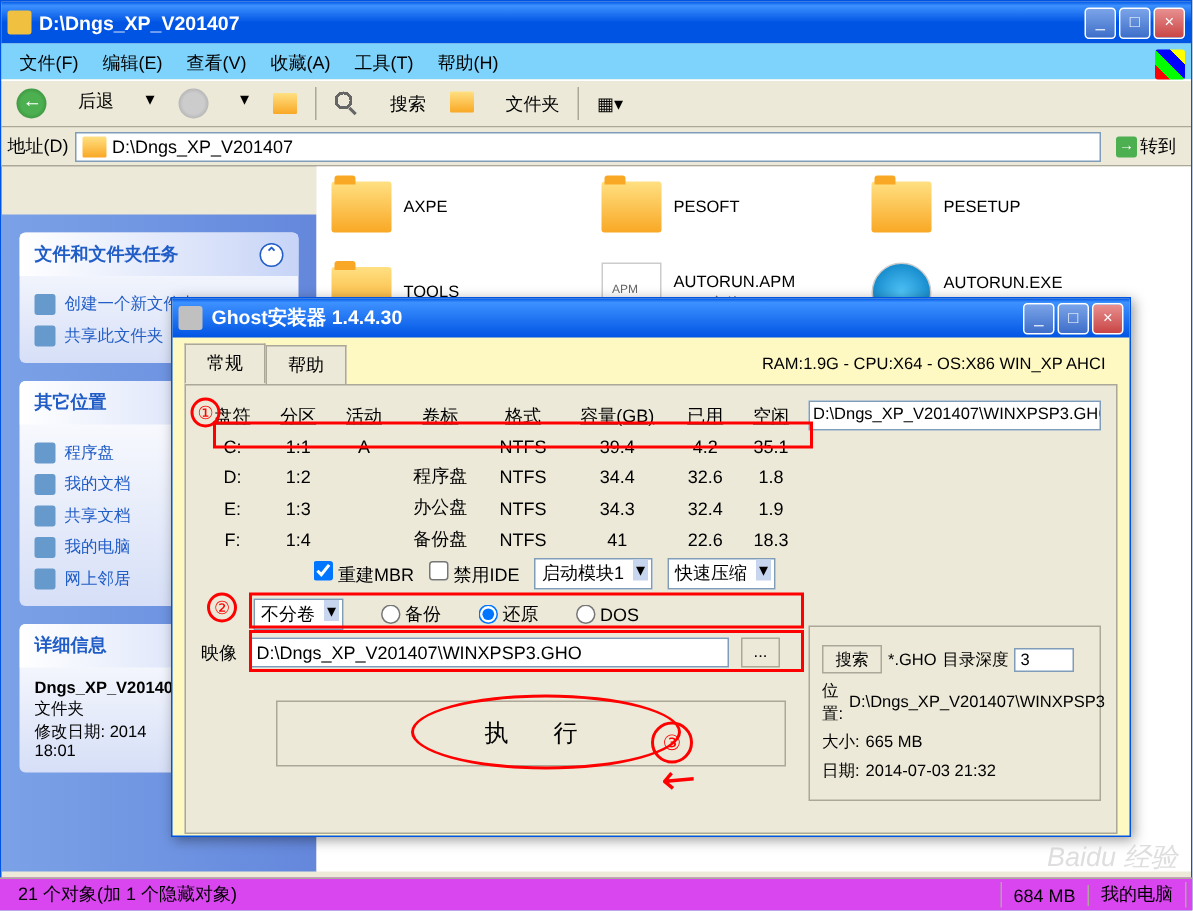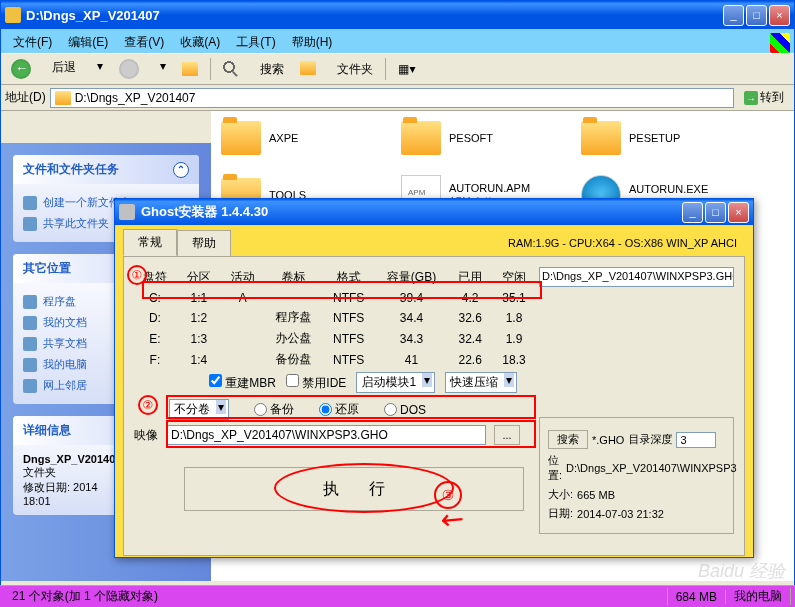--- a/index.html
+++ b/index.html
@@ -49,21 +49,21 @@
 .folder-big { width: 40px; height: 34px; background: linear-gradient(to bottom, #ffe082, #f9a825); border-radius: 2px; position: relative; }
 .folder-big::before { content: ""; position: absolute; top: -4px; left: 2px; width: 14px; height: 6px; background: #f9a825; border-radius: 2px 2px 0 0; }
 .file-item { display: flex; align-items: center; gap: 8px; width: 160px; cursor: pointer; }
 .file-iconbox { width: 40px; height: 40px; background: #fff; border: 1px solid #ccc; position: relative; }
 .file-iconbox.apm::after { content: "APM"; position: absolute; top: 12px; left: 6px; font-size: 8px; color: #666; }
 .file-iconbox.exe { background: radial-gradient(circle, #4fc3f7, #0277bd); border-radius: 50%; }
 .item-text { font-size: 11px; line-height: 1.3; }
 .item-sub { color: #666; font-size: 10px; }
 
 
-.ghost-dialog { position: absolute; left: 114px; top: 198px; width: 640px; height: 360px; background: #fde047; border: 1px solid #0054e3; box-shadow: 2px 2px 8px rgba(0,0,0,0.4); }
+.ghost-dialog { position: absolute; left: 114px; top: 198px; width: 640px; height: 360px; background: #fef9c3; border: 1px solid #0054e3; box-shadow: 2px 2px 8px rgba(0,0,0,0.4); }
 .ghost-titlebar { background: linear-gradient(to bottom, #0058e6 0%, #3d91ff 10%, #0054e3 100%); height: 26px; display: flex; align-items: center; padding: 0 4px; color: white; }
 .ghost-icon { width: 16px; height: 16px; margin-right: 6px; background: #c0c0c0; border-radius: 2px; }
 .ghost-title { flex: 1; font-size: 13px; font-weight: bold; }
 .ghost-content { padding: 0; height: calc(100% - 26px); }
 .tab-row { display: flex; align-items: center; padding: 4px 8px 0 8px; }
 .tab { padding: 4px 14px; font-size: 12px; background: #ece9d8; border: 1px solid #aca899; border-bottom: none; cursor: pointer; position: relative; }
 .tab.active { background: #ece9d8; border-bottom: 1px solid #ece9d8; z-index: 2; }
 .sysinfo { margin-left: auto; font-size: 11px; padding-right: 8px; }
 .tab-pane { border: 1px solid #aca899; margin: 0 8px 8px 8px; padding: 8px; background: #ece9d8; height: 300px; position: relative; }
 

